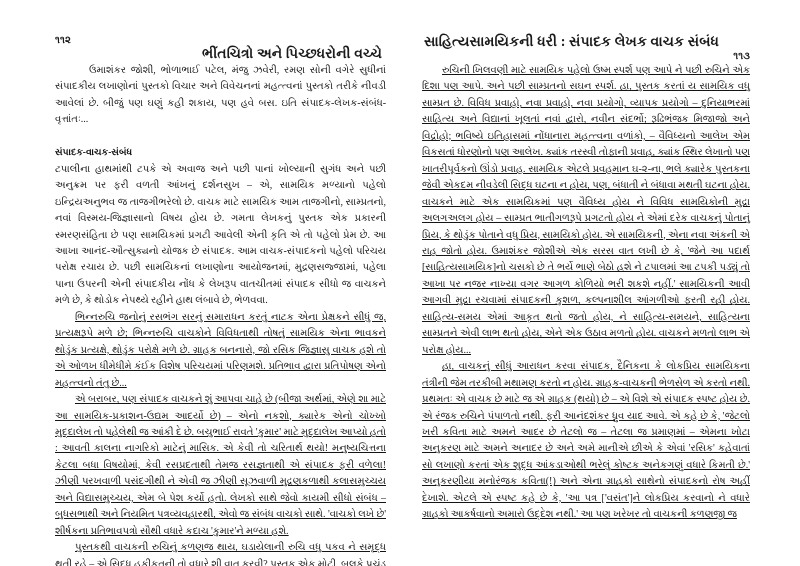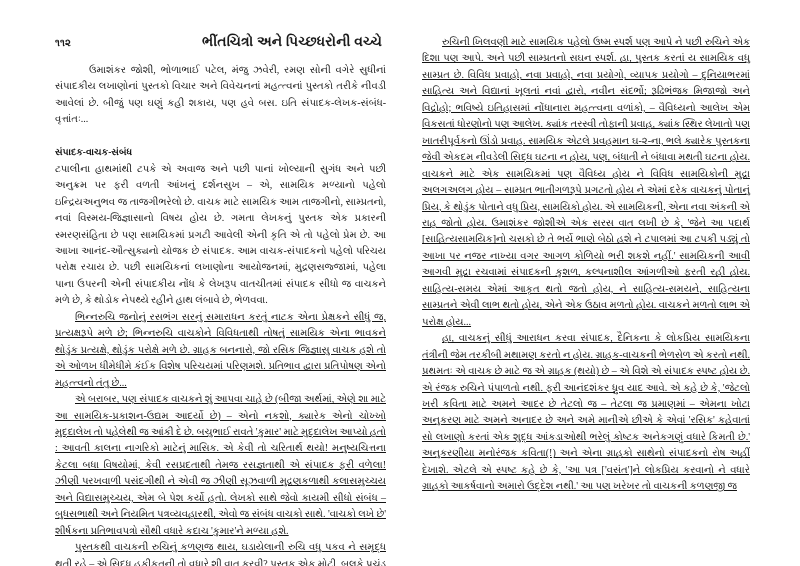--- a/index.html
+++ b/index.html
@@ -41,20 +41,21 @@
   
   .runhead {
     display: flex;
     align-items: baseline;
     height: 16px;
     font-size: 9.5px;
     font-weight: bold;
     letter-spacing: 0.1px;
     color: #1a1a1a;
     margin-bottom: 12px;
+    flex-direction: column;
   }
   .runhead.verso .folio { order: 0; }
   .runhead.verso .title {
     order: 1;
     margin-left: auto;
     margin-right: 4px;
   }
   .runhead.recto .title { order: 0; margin-left: 2px; }
   .runhead.recto .folio { order: 1; margin-left: auto; }
 
@@ -125,20 +126,24 @@
 
       <p class="body indent">એ બરાબર, પણ સંપાદક વાચકને શું આપવા ચાહે છે (બીજા અર્થમાં, એણે શા માટે આ સામયિક-પ્રકાશન-ઉદ્યમ આદર્યો છે) – એનો નકશો, ક્યારેક એનો ચોખ્ખો મુદ્દાલેખ તો પહેલેથી જ આંકી દે છે. બચુભાઈ રાવતે 'કુમાર' માટે મુદ્દાલેખ આપ્યો હતો : આવતી કાલના નાગરિકો માટેનું માસિક. એ કેવી તો ચરિતાર્થ થયો! મનુષ્યચિત્તના કેટલા બધા વિષયોમાં, કેવી રસપ્રદતાથી તેમજ રસજ્ઞતાથી એ સંપાદક ફરી વળેલા! ઝીણી પરખવાળી પસંદગીથી ને એવી જ ઝીણી સૂઝવાળી મુદ્રણકળાથી કલાસમુચ્ચય અને વિદ્યાસમુચ્ચય, એમ બે પેશ કર્યો હતો. લેખકો સાથે જેવો કાયમી સીધો સંબંધ – બુધસભાથી અને નિયમિત પત્રવ્યવહારથી, એવો જ સંબંધ વાચકો સાથે. 'વાચકો લખે છે' શીર્ષકના પ્રતિભાવપત્રો સૌથી વધારે કદાચ 'કુમાર'ને મળ્યા હશે.</p>
 
       <p class="body indent">પુસ્તકથી વાચકની રુચિનું કળણજ થાય, ઘડાયેલાની રુચિ વધુ પકવ ને સમૃદ્ધ થતી રહે – એ સિદ્ધ હકીકતની તો વધારે શી વાત કરવી? પુસ્તક એક મોટી, બલકે પ્રચંડ ઘટના અને પ્રચંડ શક્તિ છે. વિસ્મય-જિજ્ઞાસાવાળો વાચક ને વિદગ્ધ વાચક બંને પુસ્તક</p>
 
     </div>
   </div>
 
   <div class="page page-recto">
 
+    <div class="runhead recto">
+      <span class="title">સાહિત્યસામયિકની ધરી : સંપાદક લેખક વાચક સંબંધ</span>
+      <span class="folio">૧૧૩</span>
+    </div>
 
     <div class="col">
 
 
       <p class="body indent">રુચિની ખિલવણી માટે સામયિક પહેલો ઉષ્મ સ્પર્શ પણ આપે ને પછી રુચિને એક દિશા પણ આપે. અને પછી સામ્પ્રતનો સઘન સ્પર્શ. હા, પુસ્તક કરતાં ય સામયિક વધુ સામ્પ્રત છે. વિવિધ પ્રવાહો, નવા પ્રવાહો, નવા પ્રયોગો, વ્યાપક પ્રયોગો – દુનિયાભરમાં સાહિત્ય અને વિદ્યાનાં ખૂલતાં નવાં દ્વારો, નવીન સંદર્ભો; રૂઢિભંજક મિજાજો અને વિદ્રોહો; ભવિષ્યે ઇતિહાસમાં નોંધાનારા મહત્ત્વના વળાંકો, – વૈવિધ્યનો આલેખ એમ વિકસતાં ધોરણોનો પણ આલેખ. ક્યાંક તરસ્વી તોફાની પ્રવાહ, ક્યાંક સ્થિર લેખાતો પણ ખાતરીપૂર્વકનો ઊંડો પ્રવાહ. સામયિક એટલે પ્રવહમાન ઘ-૨-ના, ભલે ક્યારેક પુસ્તકના જેવી એકદમ નીવડેલી સિદ્ધ ઘટના ન હોય, પણ, બંધાતી ને બંધાવા મથતી ઘટના હોય. વાચકને માટે એક સામયિકમાં પણ વૈવિધ્ય હોય ને વિવિધ સામયિકોની મુદ્રા અલગઅલગ હોય – સામ્પ્રત ભાતીગળરૂપે પ્રગટતો હોય ને એમાં દરેક વાચકનું પોતાનું પ્રિય, કે થોડુંક પોતાને વધુ પ્રિય, સામયિકો હોય. એ સામયિકની, એના નવા અંકની એ રાહ જોતો હોય. ઉમાશંકર જોશીએ એક સરસ વાત લખી છે કે, 'જેને આ પદાર્થ [સાહિત્યસામયિક]નો ચસકો છે તે ભર્યે ભાણે બેઠો હશે ને ટપાલમાં આ ટપકી પડ્યું તો આખા પર નજર નાખ્યા વગર આગળ કોળિયો ભરી શકશે નહીં.' સામયિકની આવી આગવી મુદ્રા રચવામાં સંપાદકની કુશળ, કલ્પનાશીલ આંગળીઓ ફરતી રહી હોય. સાહિત્ય-સમય એમાં આકૃત થતો જતો હોય, ને સાહિત્ય-સમયને, સાહિત્યના સામ્પ્રતને એવી લાભ થતો હોય, એને એક ઉઠાવ મળતો હોય. વાચકને મળતો લાભ એ પરોક્ષ હોય...</p>
 
       <p class="body indent">હા, વાચકનું સીધું આરાધન કરવા સંપાદક, દૈનિકના કે લોકપ્રિય સામયિકના તંત્રીની જેમ તરકીબી મથામણ કરતો ન હોય. ગ્રાહક-વાચકની ભેળસેળ એ કરતો નથી. પ્રથમતઃ એ વાચક છે માટે જ એ ગ્રાહક (થયો) છે – એ વિશે એ સંપાદક સ્પષ્ટ હોય છે. એ રંજક રુચિને પંપાળતો નથી. ફરી આનંદશંકર ધ્રુવ યાદ આવે. એ કહે છે કે, 'જેટલો ખરી કવિતા માટે અમને આદર છે તેટલો જ – તેટલા જ પ્રમાણમાં – એમના ખોટા અનુકરણ માટે અમને અનાદર છે અને અમે માનીએ છીએ કે એવાં 'રસિક' કહેવાતાં સો લખાણો કરતાં એક શુદ્ધ આંકડાઓથી ભરેલું કોષ્ટક અનેકગણું વધારે કિમતી છે.' અનુકરણીયા મનોરંજક કવિતા(!) અને એના ગ્રાહકો સાથેનો સંપાદકનો રોષ અહીં દેખાશે. એટલે એ સ્પષ્ટ કહે છે કે, 'આ પત્ર ['વસંત']ને લોકપ્રિય કરવાનો ને વધારે ગ્રાહકો આકર્ષવાનો અમારો ઉદ્દેશ નથી.' આ પણ ખરેખર તો વાચકની કળણજી જ</p>
 
     </div>
   </div>

